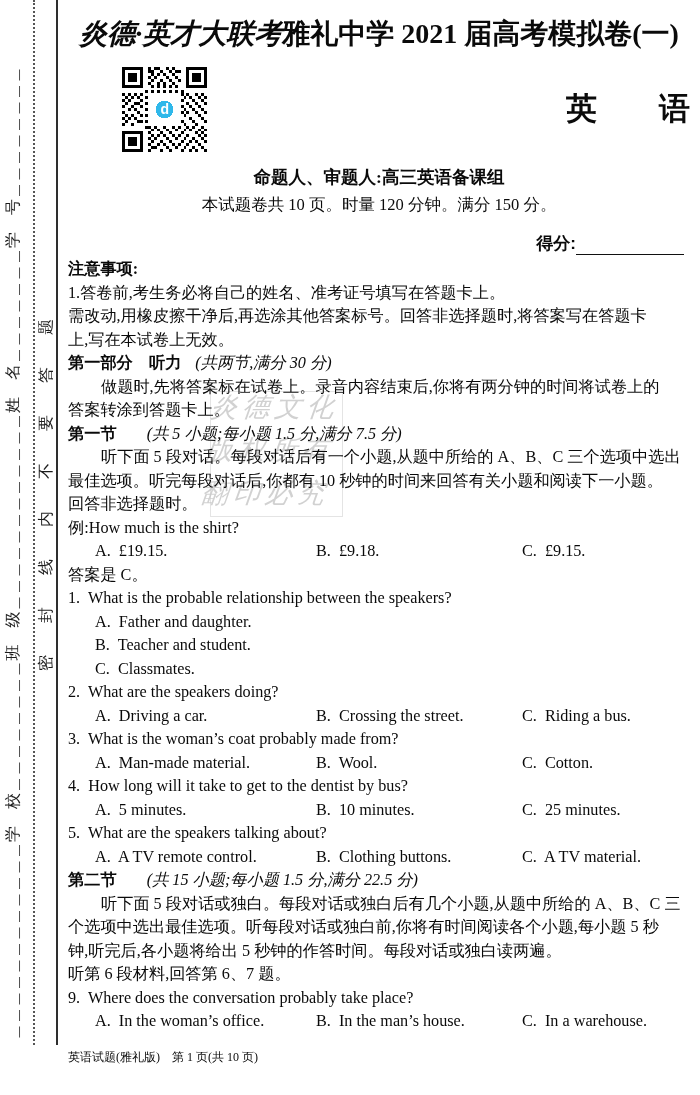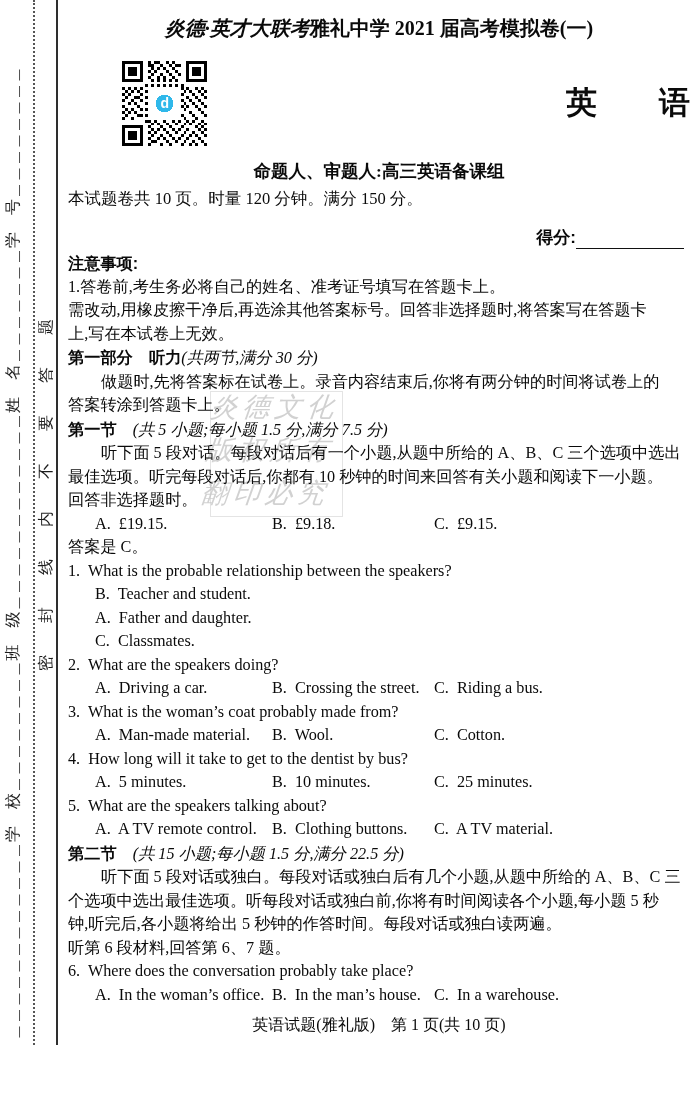--- a/index.html
+++ b/index.html
@@ -18,46 +18,46 @@
               padding-left:120px;box-sizing:border-box;color:#1c1c1c;line-height:18px;}
 
   
   .wm-box{position:absolute;left:210px;top:391px;width:131px;height:124px;border:1px solid #e4e4e4;z-index:0;}
   .watermark{position:absolute;left:158px;top:386px;width:224px;text-align:center;z-index:0;
              color:#c6c6c6;opacity:.8;font-size:27px;line-height:43px;font-style:italic;
              letter-spacing:5px;transform:skewX(-6deg);}
 
   
   .content{position:absolute;left:68px;top:0;width:622px;z-index:1;}
-  .main-title{text-align:center;margin-top:11px;font-size:20px;font-weight:bold;line-height:34px;white-space:nowrap;}
+  .main-title{text-align:center;margin-top:17px;font-size:28px;font-weight:bold;line-height:34px;white-space:nowrap;}
   .cal{font-style:italic;font-weight:900;}
   .qr-row{position:relative;height:92px;margin-top:16px;}
   .qr{position:absolute;left:54px;top:0;width:85px;height:85px;}
   .subject{text-align:right;padding-top:24px;font-size:31px;font-weight:bold;line-height:36px;white-space:pre;
            font-family:"Liberation Sans","DejaVu Sans",sans-serif;}
   .setters{text-align:center;margin-top:7px;font-size:17.5px;line-height:22px;font-weight:bold;
            font-family:Liberation Serif, serif;}
-  .paper-info{text-align:left;margin-top:6px;font-size:16.5px;line-height:22px;}
+  .paper-info{text-align:center;margin-top:6px;font-size:16.5px;line-height:22px;}
   .score-row{margin-top:16px;height:24px;text-align:right;padding-right:6px;font-size:17px;font-weight:bold;
              font-family:"Liberation Sans","DejaVu Sans",sans-serif;}
   .score-line{display:inline-block;width:108px;height:18px;border-bottom:1.5px solid #111;vertical-align:bottom;}
 
   .body{margin-top:2px;font-size:16.2px;line-height:23.5px;}
-  .b{font-family:Liberation Sans, sans-serif;font-weight:bold;}
-  .kai{font-style:italic;}
+  .b{font-family:Liberation Serif, serif;font-weight:bold;}
+  .kai{font-style:italic;padding-left:14px;}
   .ind{padding-left:33px;}
   .q{white-space:pre-wrap;}
-  .opt-row{display:flex;padding-left:27px;}
+  .opt-row{display:flex;padding-left:27px;gap:44px;}
   .opt-row span{white-space:pre;}
   .o1{width:177px;}
   .o2{width:162px;}
   .o3{flex:1;}
   .opt-list div{padding-left:27px;white-space:pre;}
 
-  .footer{margin-top:6px;text-align:center;font-size:16px;line-height:23px;}
+  .footer{margin-top:12px;font-size:12px;line-height:23px;}
 </style>
 </head>
 <body>
 
 <div class="page">
 
   <div class="side-outer">＿＿＿＿＿＿＿＿＿＿＿＿学　校＿＿＿＿＿＿＿＿班　级＿＿＿＿＿＿＿＿＿＿＿＿姓　名＿＿＿＿＿＿＿学　号＿＿＿＿＿＿＿＿</div>
   <div class="rule-dotted"></div>
   <div class="side-inner">密　封　线　内　不　要　答　题</div>
   <div class="rule-solid"></div>
@@ -113,31 +113,32 @@
 
       <div><span class="b">第一部分　听力</span><span class="kai">(共两节,满分 30 分)</span></div>
       <div class="ind">做题时,先将答案标在试卷上。录音内容结束后,你将有两分钟的时间将试卷上的</div>
       <div>答案转涂到答题卡上。</div>
 
       <div><span class="b">第一节</span>　<span class="kai">(共 5 小题;每小题 1.5 分,满分 7.5 分)</span></div>
       <div class="ind">听下面 5 段对话。每段对话后有一个小题,从题中所给的 A、B、C 三个选项中选出</div>
       <div>最佳选项。听完每段对话后,你都有 10 秒钟的时间来回答有关小题和阅读下一小题。</div>
       <div>回答非选择题时。</div>
 
+      <div class="q">例:How much is the shirt?</div>
       <div class="opt-row">
         <span class="o1">A.  £19.15.</span>
         <span class="o2">B.  £9.18.</span>
         <span class="o3">C.  £9.15.</span>
       </div>
       <div>答案是 C。</div>
 
       <div class="q">1.  What is the probable relationship between the speakers?</div>
       <div class="opt-list">
+        <div>A.  Father and daughter.</div>
         <div>B.  Teacher and student.</div>
-        <div>A.  Father and daughter.</div>
         <div>C.  Classmates.</div>
       </div>
 
       <div class="q">2.  What are the speakers doing?</div>
       <div class="opt-row">
         <span class="o1">A.  Driving a car.</span>
         <span class="o2">B.  Crossing the street.</span>
         <span class="o3">C.  Riding a bus.</span>
       </div>
 
@@ -161,21 +162,21 @@
         <span class="o2">B.  Clothing buttons.</span>
         <span class="o3">C.  A TV material.</span>
       </div>
 
       <div><span class="b">第二节</span>　<span class="kai">(共 15 小题;每小题 1.5 分,满分 22.5 分)</span></div>
       <div class="ind">听下面 5 段对话或独白。每段对话或独白后有几个小题,从题中所给的 A、B、C 三</div>
       <div>个选项中选出最佳选项。听每段对话或独白前,你将有时间阅读各个小题,每小题 5 秒</div>
       <div>钟,听完后,各小题将给出 5 秒钟的作答时间。每段对话或独白读两遍。</div>
       <div>听第 6 段材料,回答第 6、7 题。</div>
 
-      <div class="q">6.  Where does the conversation probably take place?</div>
+      <div class="q">9.  Where does the conversation probably take place?</div>
       <div class="opt-row">
         <span class="o1">A.  In the woman’s office.</span>
         <span class="o2">B.  In the man’s house.</span>
         <span class="o3">C.  In a warehouse.</span>
       </div>
     </div>
 
     <div class="footer">英语试题(雅礼版)　第 1 页(共 10 页)</div>
   </div>
 </div>

